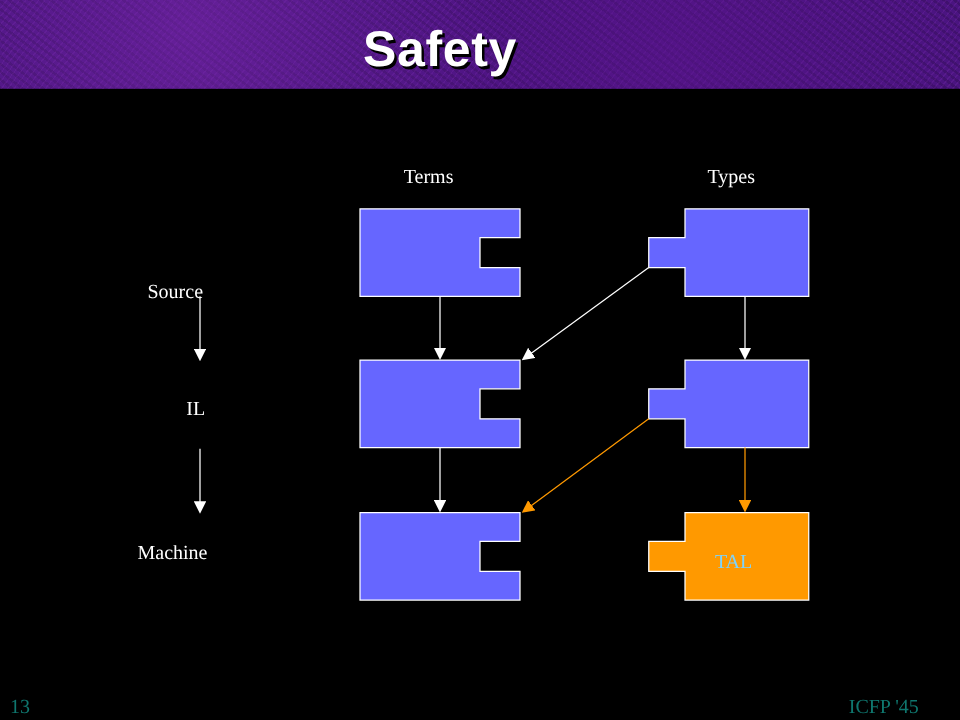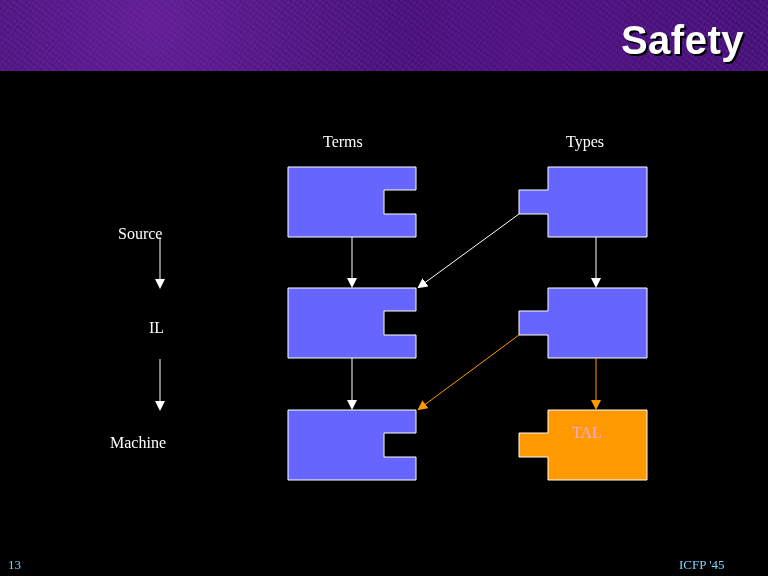--- a/index.html
+++ b/index.html
@@ -7,27 +7,27 @@
   #header {
     position:absolute; left:0; top:0; width:768px; height:71px;
     background:
       radial-gradient(circle at 20% 30%, rgba(120,40,170,0.6) 0, transparent 40%),
       radial-gradient(circle at 70% 60%, rgba(90,20,140,0.6) 0, transparent 45%),
       repeating-linear-gradient(37deg, rgba(0,0,0,0.15) 0 2px, transparent 2px 5px),
       repeating-linear-gradient(-52deg, rgba(150,60,200,0.18) 0 1px, transparent 1px 4px),
       #4a1480;
   }
   #title {
-    position:absolute; left:0; top:16px; width:704px; text-align:right;
+    position:absolute; left:0; top:16px; width:704px; text-align:center;
     font-family:"Liberation Sans", sans-serif; font-weight:bold; font-size:40px; line-height:48px;
-    color:#fff; text-shadow:2px 2px 0 #000; letter-spacing:0.5px;margin-left:40px;
+    color:#fff; text-shadow:2px 2px 0 #000; letter-spacing:0.5px;
   }
   .lbl { position:absolute; font-size:16px; line-height:28px; color:#fff; white-space:nowrap; }
   #diagram { position:absolute; left:0; top:0; }
-  .footer { position:absolute; font-size:13px; color:#7dd3fc; top:557px; }
+  .footer { position:absolute; font-size:16px; color:#0f766e; top:557px; }
 </style>
 </head>
 <body>
 
 <div id="header">
   <div id="title">Safety</div>
 </div>
 
 <svg id="diagram" width="768" height="576" viewBox="0 0 768 576">
   <defs>
@@ -60,16 +60,16 @@
   <line x1="519" y1="335" x2="419" y2="409" stroke="#ff9900" stroke-width="1" marker-end="url(#ah-orange)"></line>
 </svg>
 
 <div class="lbl" style="left:323px; top:128px;">Terms</div>
 <div class="lbl" style="left:566px; top:128px;">Types</div>
 
 <div class="lbl" style="left:118px; top:192px;margin-top:28px;">Source</div>
 <div class="lbl" style="left:149px; top:314px;text-align:center;">IL</div>
 <div class="lbl" style="left:110px; top:429px;">Machine</div>
 
-<div class="lbl" style="left:572px; top:419px; color:#f9a8d4;">TAL</div>
+<div class="lbl" style="left:572px; top:436px; color:#7dd3fc;">TAL</div>
 
 <div class="footer" style="left:8px;">13</div>
 <div class="footer" style="left:679px;">ICFP '45</div>
 
 </body></html>

